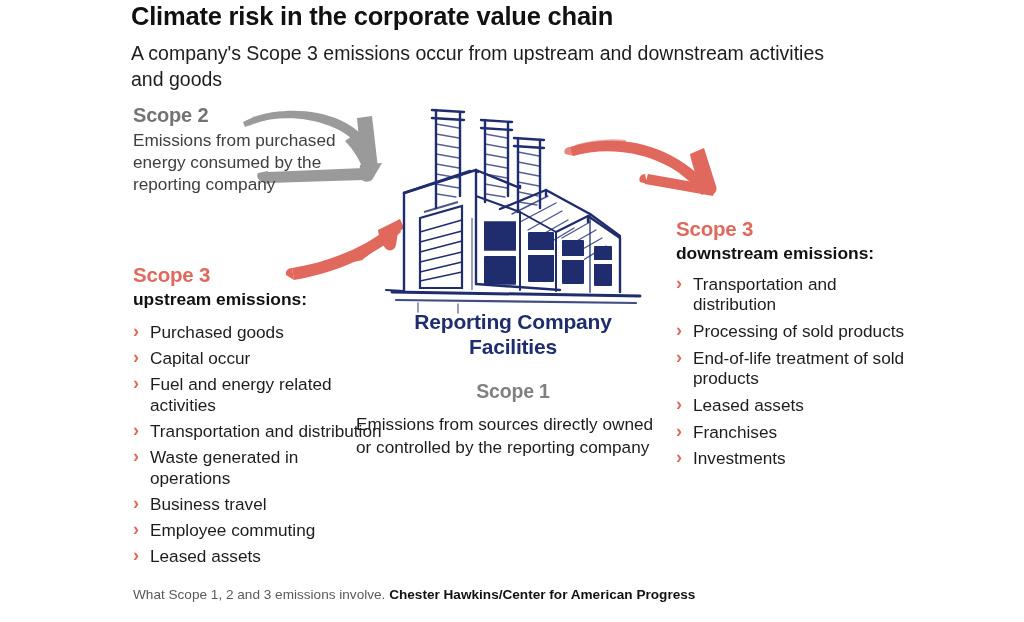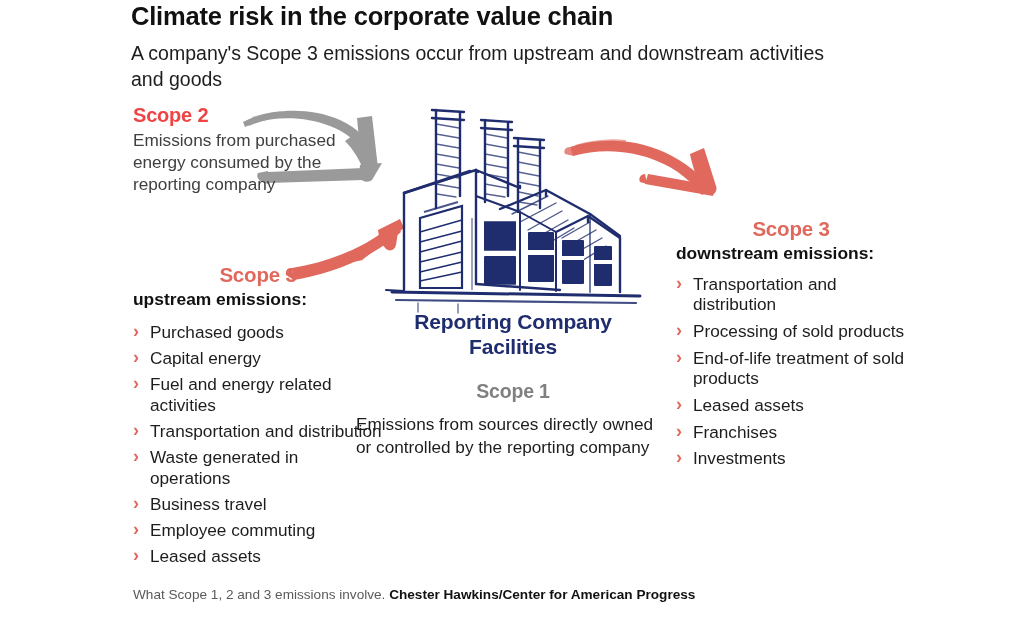--- a/index.html
+++ b/index.html
@@ -19,26 +19,26 @@
     font-size:25.5px;font-weight:bold;letter-spacing:-0.2px;
     color:#111111;line-height:1.15;
   }
   .subtitle{
     position:absolute;left:131px;top:41px;width:700px;
     font-size:19.5px;font-weight:normal;color:#1d1d1d;line-height:1.32;
   }
 
   
   .scope2-block{position:absolute;left:133px;top:104px;width:215px;}
-  .scope2-head{font-size:20px;font-weight:bold;color:#ef4444;letter-spacing:-0.2px;margin:0 0 2px 0;}
+  .scope2-head{font-size:20px;font-weight:bold;color:#737373;letter-spacing:-0.2px;margin:0 0 2px 0;}
   .scope2-body{font-size:17.2px;color:#404040;line-height:1.28;}
 
   
   .up-block{position:absolute;left:133px;top:264px;width:250px;}
-  .s3-head{font-size:20.5px;font-weight:bold;color:#E0685C;letter-spacing:-0.2px;line-height:1.1;text-align:center;}
+  .s3-head{font-size:20.5px;font-weight:bold;color:#E0685C;letter-spacing:-0.2px;line-height:1.1;}
   .s3-sub{font-size:17.4px;font-weight:bold;color:#111;line-height:1.22;margin-top:2px;margin-bottom:12px;}
 
   
   .down-block{position:absolute;left:676px;top:218px;width:230px;}
   .down-block .s3-sub{margin-bottom:10px;}
 
   
   ul.blist{list-style:none;margin:0;padding:0;}
   ul.blist li{
     position:relative;padding-left:17px;
@@ -218,21 +218,21 @@
   <div class="scope2-block">
     <div class="scope2-head">Scope 2</div>
     <div class="scope2-body">Emissions from purchased energy consumed by the reporting company</div>
   </div>
 
   <div class="up-block">
     <div class="s3-head">Scope 3</div>
     <div class="s3-sub">upstream emissions:</div>
     <ul class="blist">
       <li><span class="chev">›</span><span>Purchased goods</span></li>
-      <li><span class="chev">›</span><span>Capital energy</span></li>
+      <li><span class="chev">›</span><span>Capital occur</span></li>
       <li><span class="chev">›</span><span>Fuel and energy related activities</span></li>
       <li><span class="chev">›</span><span>Transportation and distribution</span></li>
       <li><span class="chev">›</span><span>Waste generated in operations</span></li>
       <li><span class="chev">›</span><span>Business travel</span></li>
       <li><span class="chev">›</span><span>Employee commuting</span></li>
       <li><span class="chev">›</span><span>Leased assets</span></li>
     </ul>
   </div>
 
   <div class="down-block">

